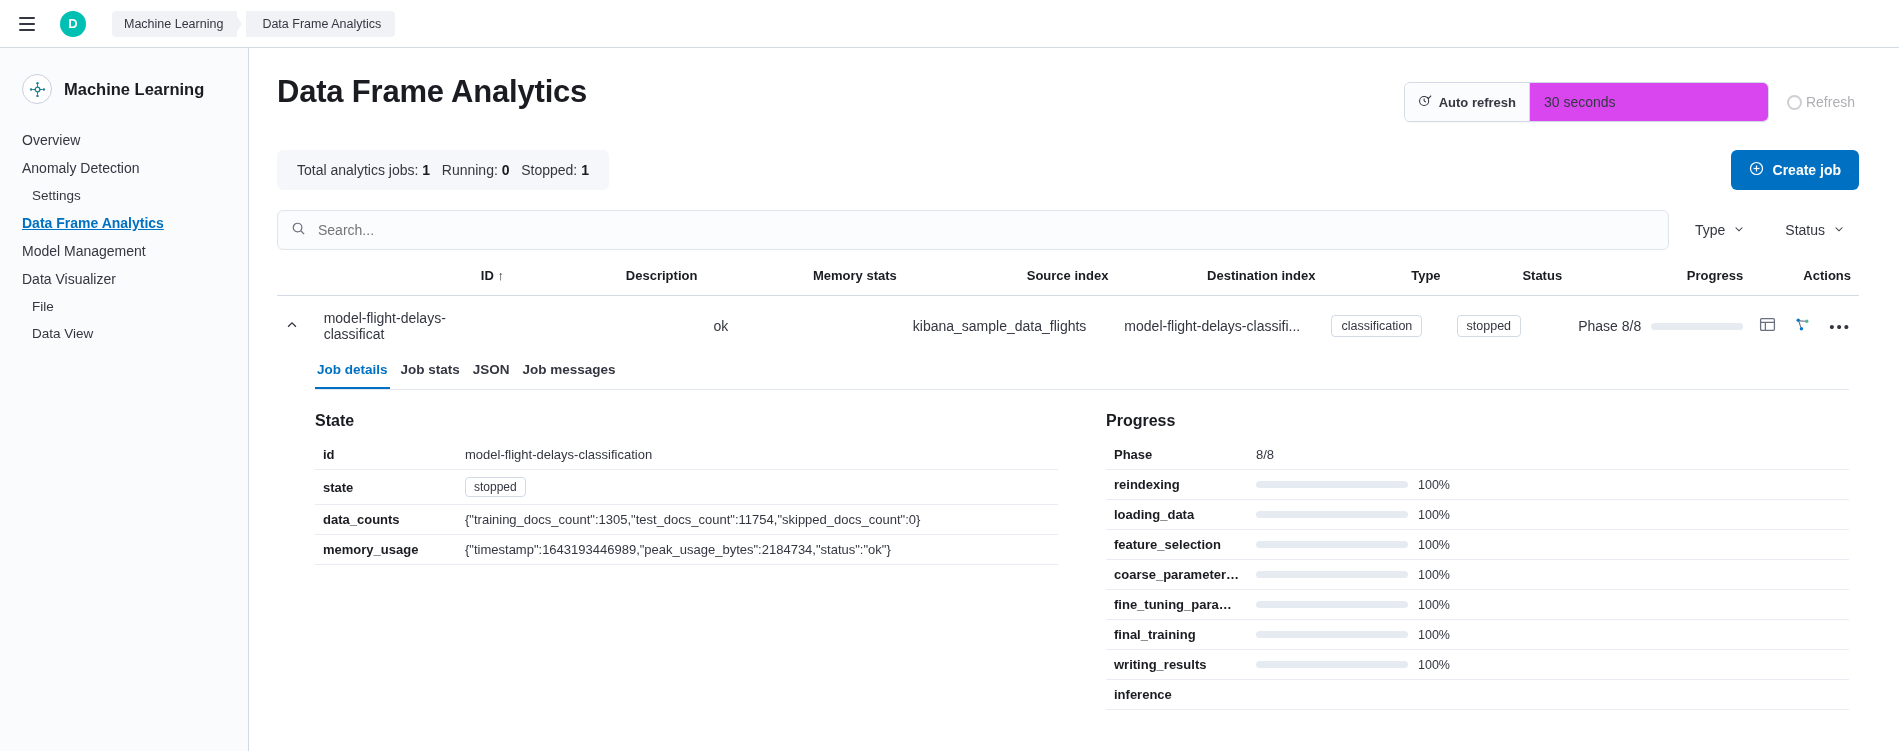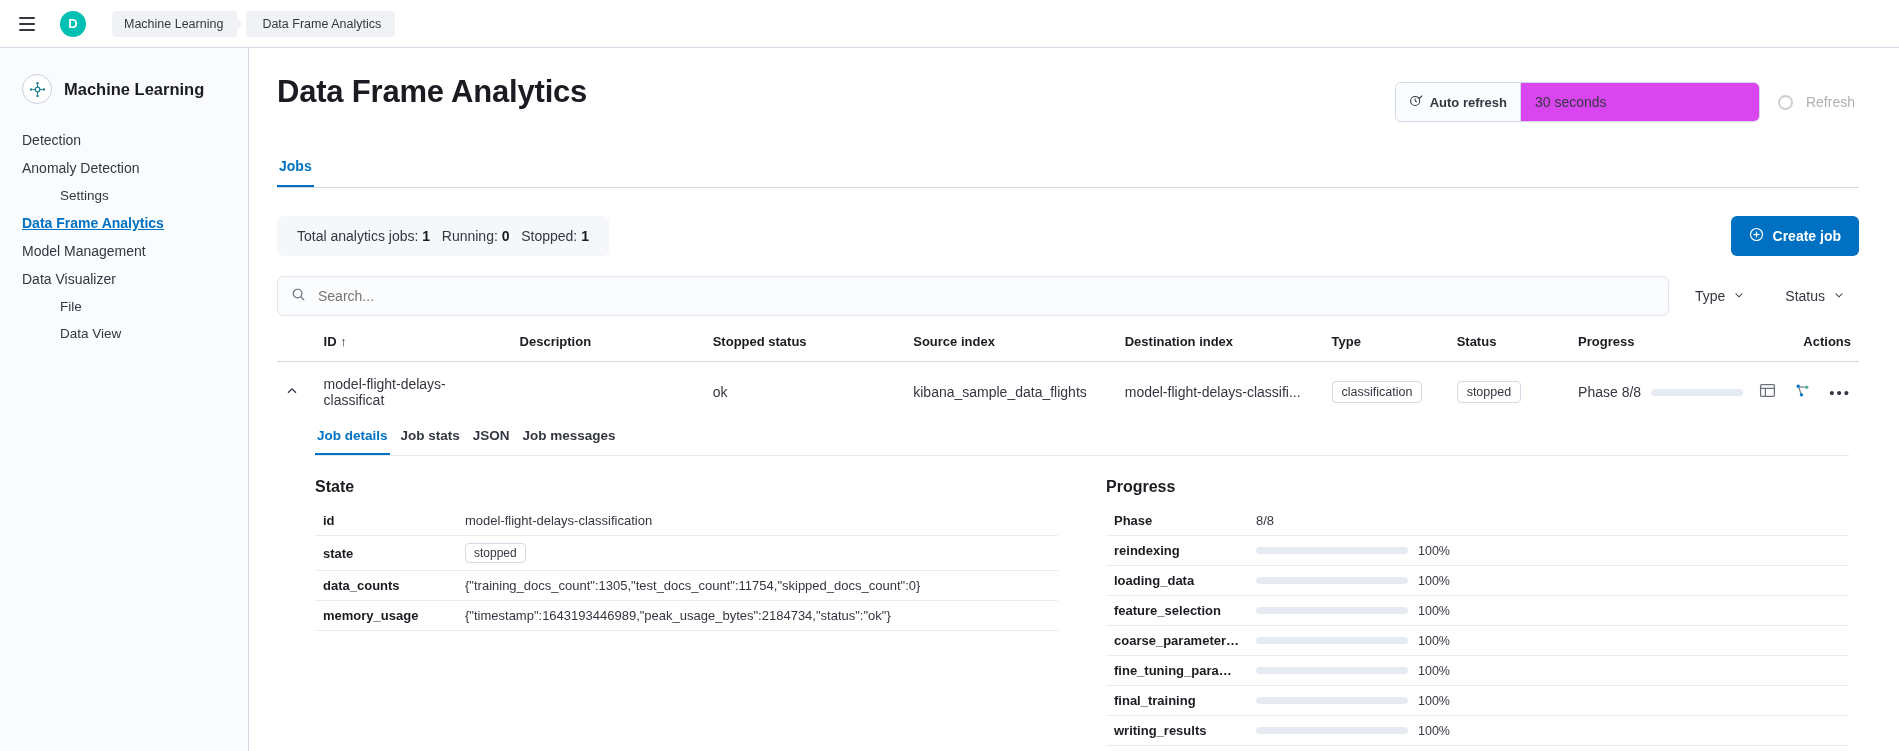--- a/index.html
+++ b/index.html
@@ -97,21 +97,21 @@
     background: #fff;
     display: flex; align-items: center; justify-content: center;
   }
   .side-title { font-size: 16.5px; font-weight: bold; color: #1a1c21; }
   .side-item {
     font-size: 14px;
     padding: 6px 22px;
     cursor: pointer;
     color: #343741;
   }
-  .side-item.sub { padding-left: 60px; font-size: 13.5px; color: #343741; }
+  .side-item.sub { padding-left: 32px; font-size: 13.5px; color: #343741; }
   .side-item.active { color: #0071c2; font-weight: bold; text-decoration: underline; }
 
   
   .main {
     flex: 1 1 auto;
     padding: 26px 40px 0 28px;
     overflow: hidden;
     position: relative;
   }
   .page-head {
@@ -141,21 +141,21 @@
   .refresh-value {
     display: flex; align-items: center;
     padding: 0 14px;
     min-width: 238px;
     font-size: 14px;
     color: #343741;
     background: #d946ef;
     cursor: text;
   }
   .refresh-btn {
-    display: flex; align-items: center; gap: 13px;
+    display: flex; align-items: center; gap: 4px;
     font-size: 14px;
     color: #afb0b3;
     padding: 0 4px;
     cursor: default;
   }
   .circle-ghost {
     width: 15px; height: 15px; border-radius: 50%;
     border: 2px solid #cdcfd3;
   }
 
@@ -223,21 +223,21 @@
     padding: 0 14px;
     font-size: 14px; color: #343741;
     background: #fff;
     border: none;
     cursor: pointer;
   }
 
   
   table.jobs { width: 100%; border-collapse: collapse; margin-top: 18px; }
   table.jobs th {
-    text-align: left;
+    text-align: right;
     font-size: 13px;
     font-weight: bold;
     color: #1a1c21;
     padding: 0 8px 12px 8px;
     border-bottom: 1px solid #d3dae6;
     white-space: nowrap;
   }
   table.jobs td {
     padding: 14px 8px;
     font-size: 14px;
@@ -339,21 +339,21 @@
           <circle cx="14" cy="8" r="1.1" fill="#1a7f8c"></circle>
           <line x1="8" y1="3.1" x2="8" y2="5.8" stroke="#1a7f8c" stroke-width="1"></line>
           <line x1="8" y1="10.2" x2="8" y2="12.9" stroke="#1a7f8c" stroke-width="1"></line>
           <line x1="3.1" y1="8" x2="5.8" y2="8" stroke="#1a7f8c" stroke-width="1"></line>
           <line x1="10.2" y1="8" x2="12.9" y2="8" stroke="#1a7f8c" stroke-width="1"></line>
         </svg>
       </div>
       <div class="side-title">Machine Learning</div>
     </div>
 
-    <div class="side-item">Detection</div>
+    <div class="side-item">Overview</div>
     <div class="side-item">Anomaly Detection</div>
     <div class="side-item sub">Settings</div>
     <div class="side-item active">Data Frame Analytics</div>
     <div class="side-item">Model Management</div>
     <div class="side-item">Data Visualizer</div>
     <div class="side-item sub">File</div>
     <div class="side-item sub">Data View</div>
   </div>
 
   <div class="main">
@@ -377,23 +377,20 @@
           <div class="refresh-value">30 seconds</div>
         </div>
 
         <div class="refresh-btn">
           <span class="circle-ghost"></span>
           <span>Refresh</span>
         </div>
       </div>
     </div>
 
-    <div class="tabs">
-      <div class="tab">Jobs</div>
-    </div>
 
     <div class="stats-row">
       <div class="stats-pill">
         <span>Total analytics jobs:</span>
         <b>1</b>
         &nbsp;
         <span>Running:</span>
         <b>0</b>
         &nbsp;
         <span>Stopped:</span>
@@ -444,21 +441,21 @@
 
     <table class="jobs">
       <thead>
         <tr>
           <th class="col-arrow"></th>
           <th style="width:215px">
             <span>ID</span>
             <span> ↑</span>
           </th>
           <th style="width:210px">Description</th>
-          <th style="width:215px">Stopped status</th>
+          <th style="width:215px">Memory stats</th>
           <th style="width:215px">Source index</th>
           <th style="width:220px">Destination index</th>
           <th style="width:128px">Type</th>
           <th style="width:128px">Status</th>
           <th style="width:180px">Progress</th>
           <th style="text-align:right">Actions</th>
         </tr>
       </thead>
       <tbody>
         <tr>

